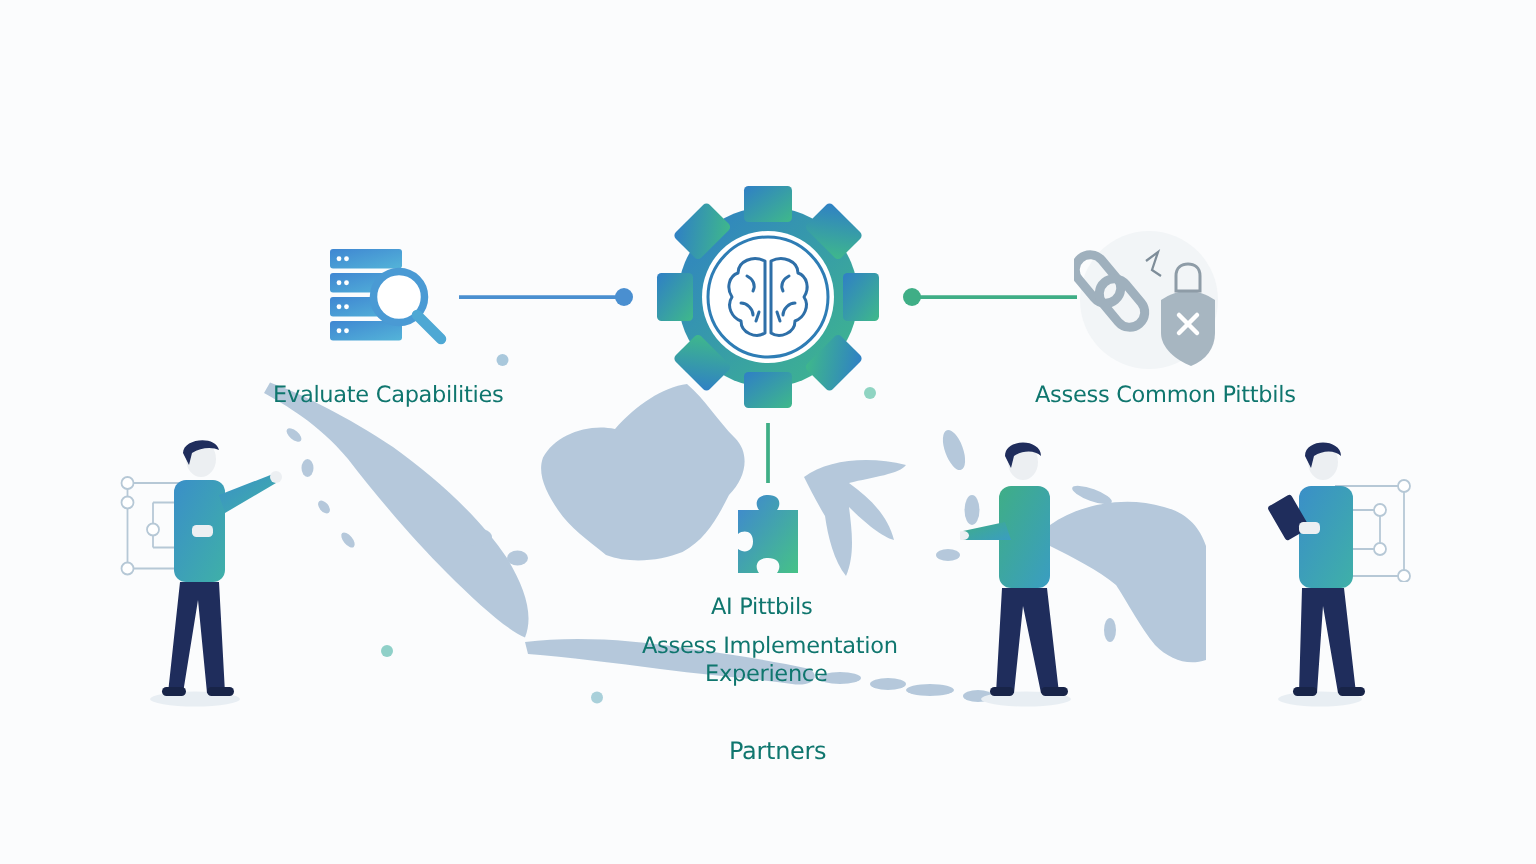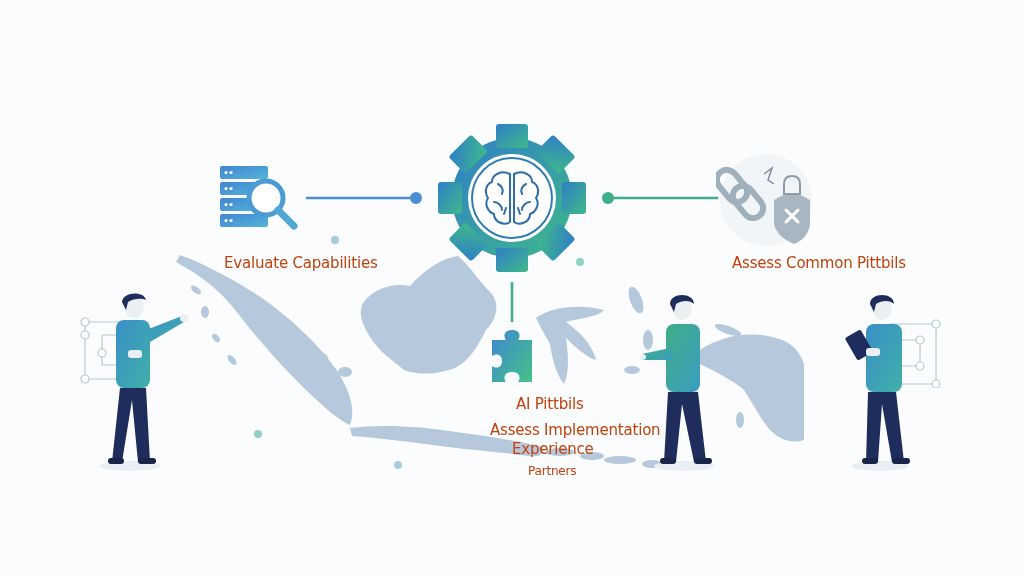--- a/index.html
+++ b/index.html
@@ -4,22 +4,22 @@
 <style>
   html, body { margin:0; padding:0; }
   body {
     width:1024px; height:576px; overflow:hidden; position:relative;
     background:#fbfcfd;
     font-family:"DejaVu Sans", "Liberation Sans", sans-serif;
     color:#2a3340;
   }
   .abs { position:absolute; }
   .label {
-    position:absolute; white-space:nowrap; color:#c2410c;
-    font-size:15px; letter-spacing:-0.2px;margin-left:42px;
+    position:absolute; white-space:nowrap; color:#0f766e;
+    font-size:15px; letter-spacing:-0.2px;
   }
   svg { display:block; }
 </style>
 </head>
 <body>
 
 <svg class="abs" style="left:0;top:0" width="1024" height="576" viewBox="0 0 1024 576">
   <g fill="#a9c0d6" opacity="0.85">
 
     <path d="M180 255 C200 262 232 278 262 298 C290 318 320 345 338 372 C350 392 356 410 350 425 C338 420 318 402 298 382 C276 360 252 332 232 306 C212 282 190 270 176 262 Z"></path>
@@ -175,23 +175,23 @@
       <linearGradient id="pzGrad" x1="0" y1="0" x2="1" y2="1">
         <stop offset="0" stop-color="#3f86d2"></stop>
         <stop offset="1" stop-color="#46c287"></stop>
       </linearGradient>
     </defs>
     <path fill="url(#pzGrad)" d="M4 14 H18 C15 10 16 4 24 4 C32 4 33 10 30 14 H44 V56 H30 C33 52 32 46 24 46 C16 46 15 52 18 56 H4 V40 C8 43 14 42 14 35 C14 28 8 27 4 30 Z"></path>
   </svg>
 </div>
 <div class="label" style="left:474px;top:395px;">AI Pittbils</div>
 
-<div class="label" style="left:448px;top:421px;">Assess Implementation</div>
+<div class="label" style="left:428px;top:421px;">Assess Implementation</div>
 <div class="label" style="left:470px;top:440px;">Experience</div>
-<div class="label" style="left:486px;top:464px;font-size:12px;">Partners</div>
+<div class="label" style="left:486px;top:491px;font-size:16px;">Partners</div>
 
 <svg class="abs" style="left:98px;top:290px" width="90" height="185" viewBox="0 0 90 185">
   <defs>
     <linearGradient id="shirtA" x1="0" y1="0" x2="1" y2="1">
       <stop offset="0" stop-color="#3a8fc8"></stop>
       <stop offset="1" stop-color="#3fb0a8"></stop>
     </linearGradient>
   </defs>
   <ellipse cx="32" cy="176" rx="30" ry="5" fill="#e8eef3"></ellipse>
   <path d="M22 98 L14 172 L24 172 L34 110 L40 172 L52 172 L48 98 Z" fill="#1f2d5c"></path>

